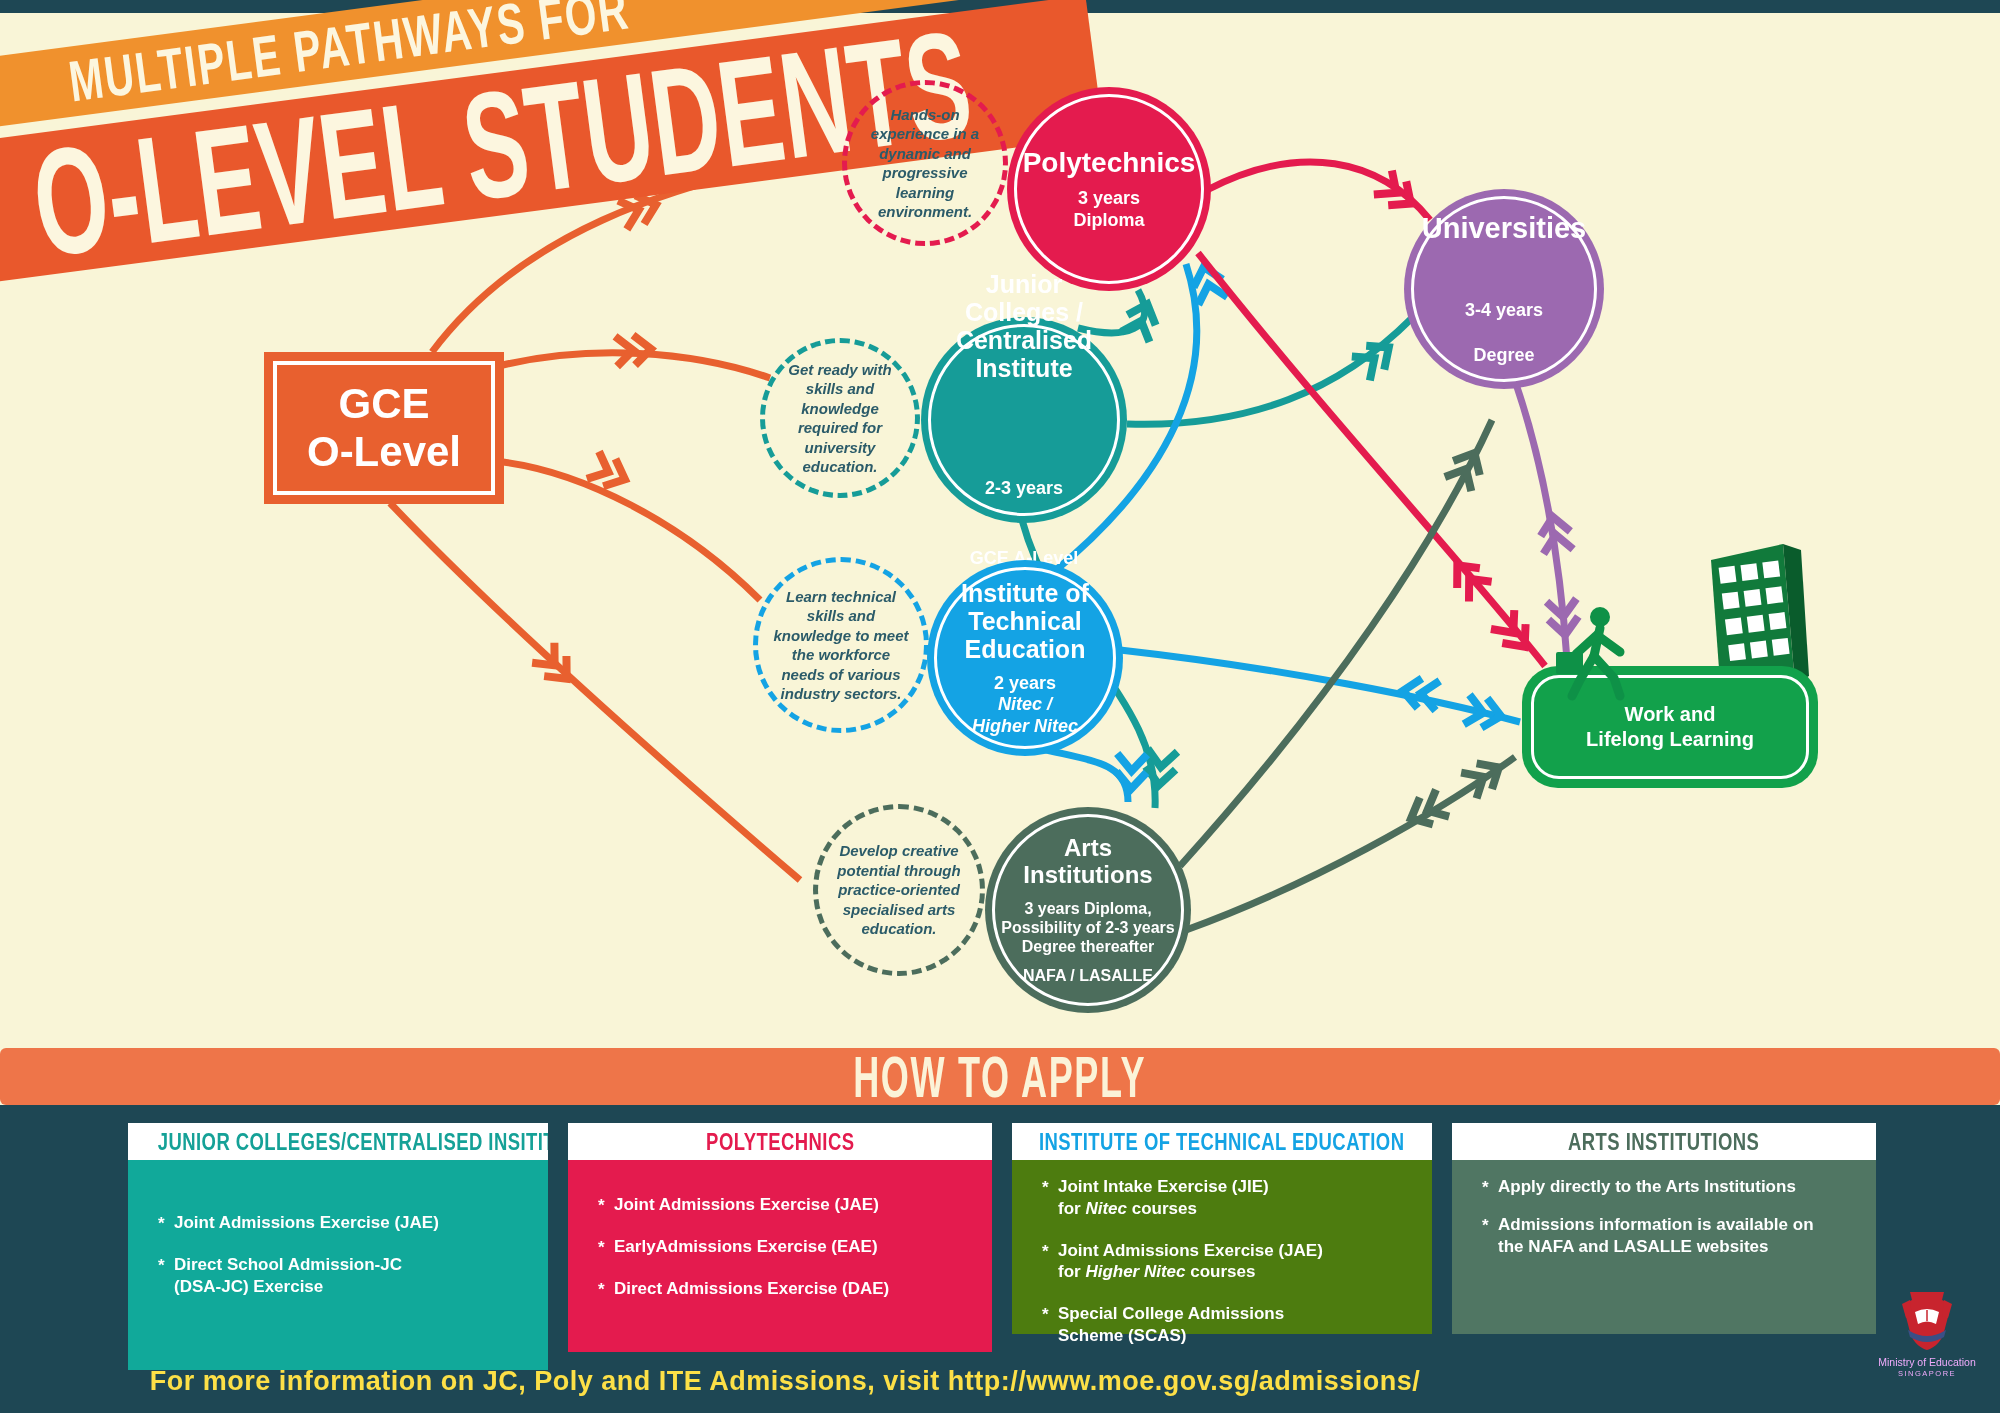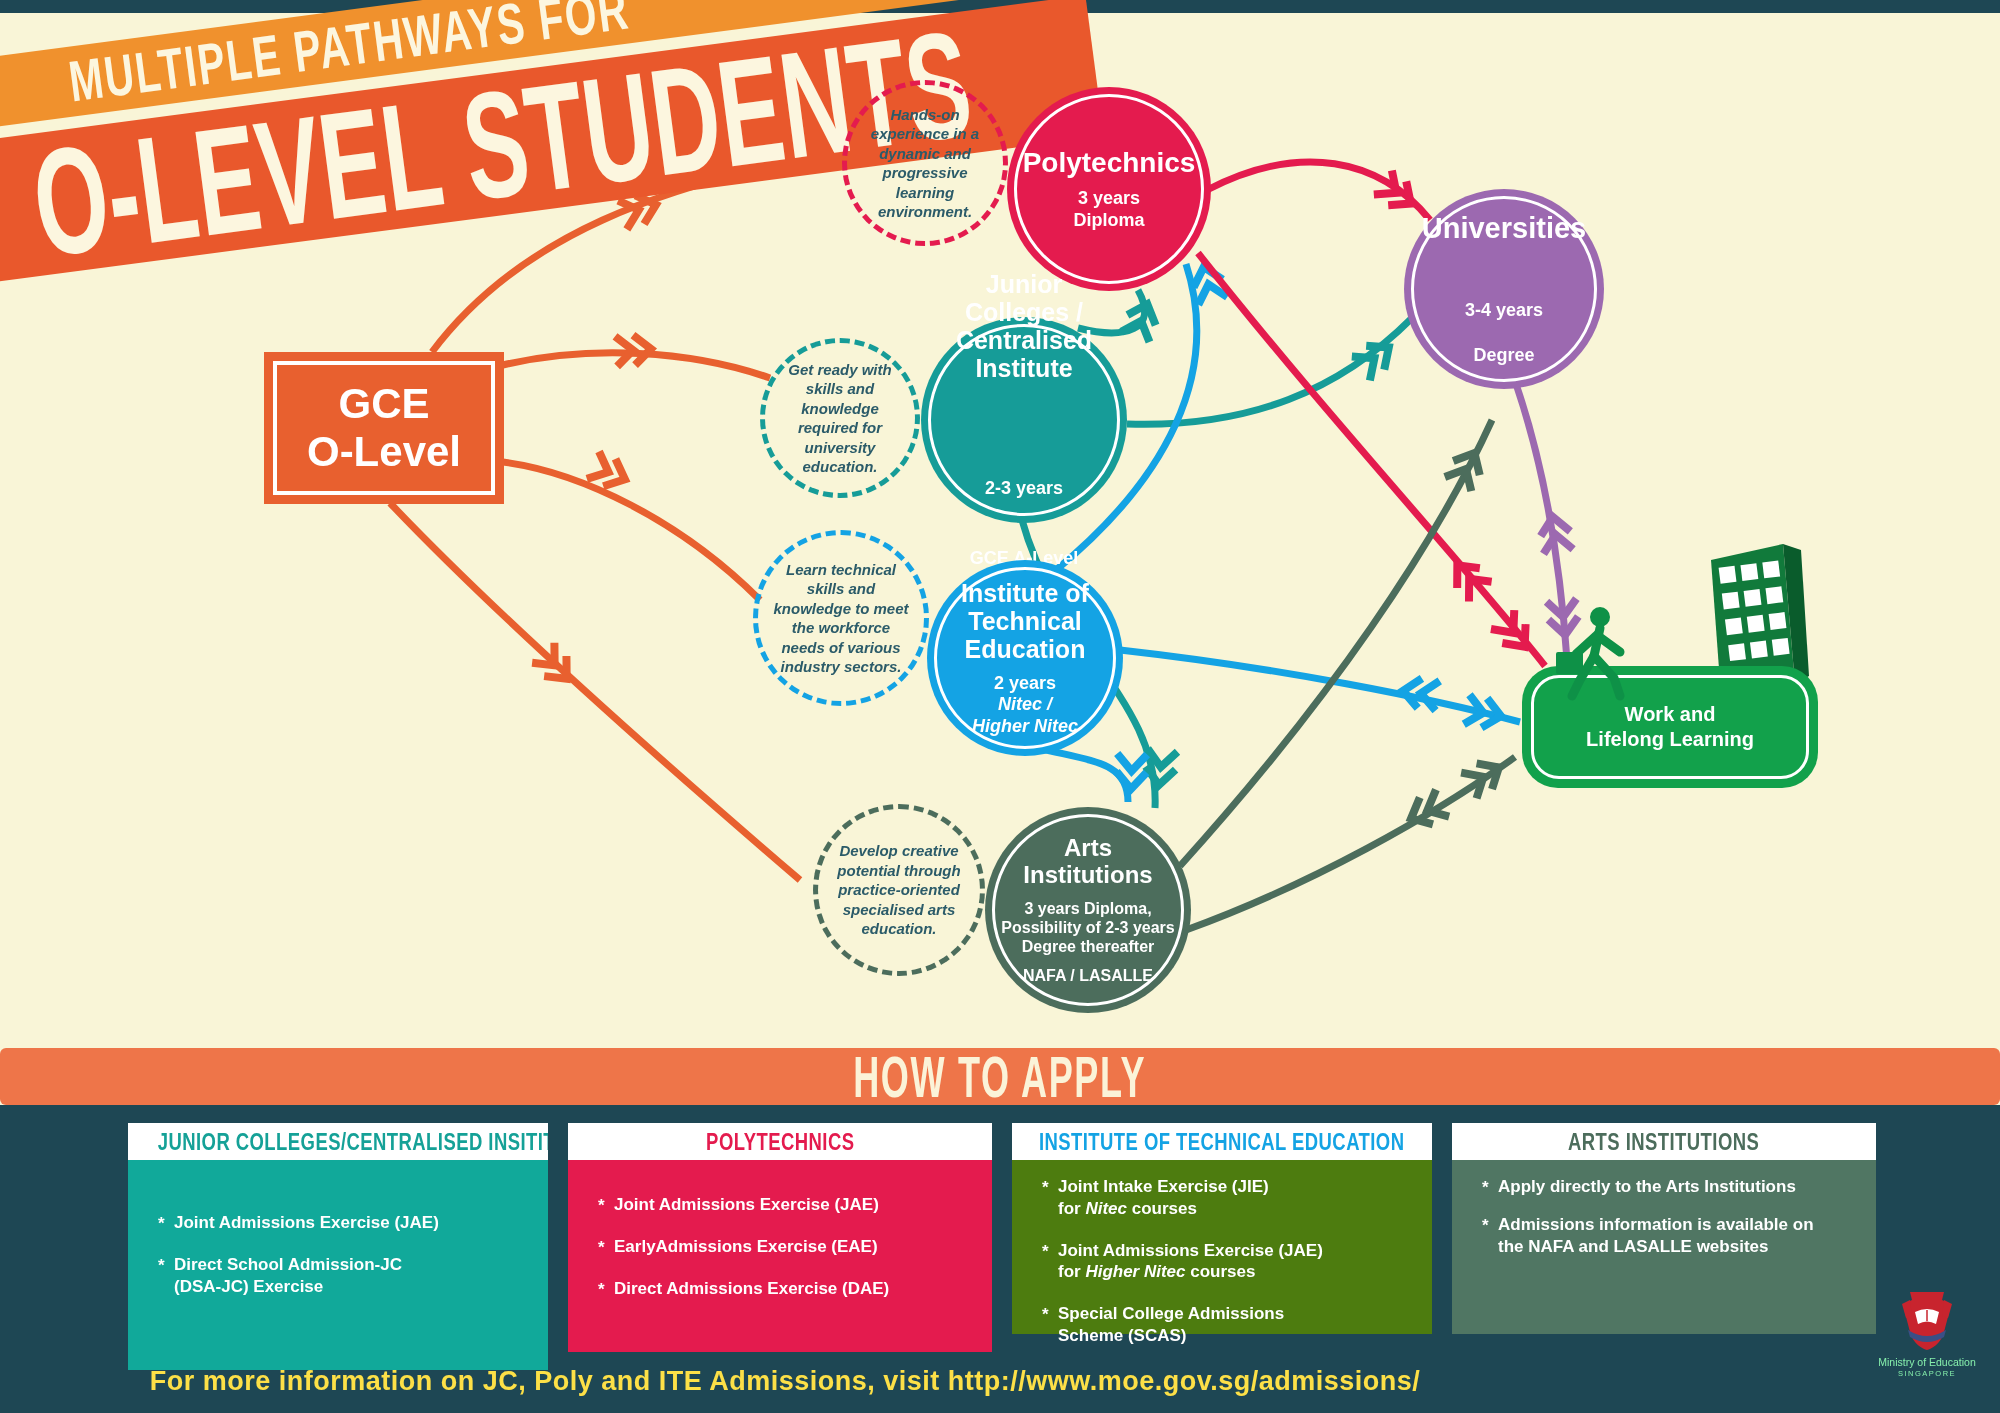--- a/index.html
+++ b/index.html
@@ -26,21 +26,21 @@
   .gce{left:264px;top:352px;width:240px;height:152px;background:#e8602f;color:#fff;
     display:flex;flex-direction:column;align-items:center;justify-content:center;line-height:1.15;}
   .gce::before{content:"";position:absolute;inset:9px;border:4px solid #fff;}
   .gce div{font-size:42px;font-weight:700;position:relative;}
 
   
   .note{border-radius:50%;display:flex;align-items:center;justify-content:center;text-align:center;
     color:#2b5b69;font-weight:700;font-style:italic;font-size:15px;line-height:1.3;box-sizing:border-box;padding:14px;}
   .note-poly{left:842px;top:80px;width:166px;height:166px;border:5px dashed #e41b4e;}
   .note-jc{left:760px;top:338px;width:160px;height:160px;border:5px dashed #169c98;}
-  .note-ite{left:753px;top:530px;width:176px;height:176px;border:5px dashed #14a3e4;}
+  .note-ite{left:753px;top:557px;width:176px;height:176px;border:5px dashed #14a3e4;}
   .note-arts{left:813px;top:804px;width:172px;height:172px;border:5px dashed #4c6d5c;}
 
   
   .node{border-radius:50%;color:#fff;display:flex;flex-direction:column;align-items:center;
     justify-content:center;text-align:center;box-sizing:border-box;}
   .node .ring{position:absolute;inset:7px;border:3px solid #fff;border-radius:50%;}
   .node .nm{font-weight:700;line-height:1.12;position:relative;}
   .node .dt{font-weight:700;font-size:18px;line-height:1.2;position:relative;}
   .node .sp{height:10px;}
   .n-poly{left:1007px;top:87px;width:204px;height:204px;background:#e41b4e;}
@@ -80,21 +80,21 @@
   .card li::before{content:"*";position:absolute;left:-16px;top:1px;}
   .card-jc{left:128px;width:420px;}   .card-jc .hd span{color:#15a197;} .card-jc ul{background:#11a99a;padding-top:52px;}
   .card-poly{left:568px;width:424px;} .card-poly .hd span{color:#e41b4e;} .card-poly ul{background:#e41b4e;padding-top:34px;}
   .card-ite{left:1012px;width:420px;} .card-ite .hd span{color:#14a3e4;} .card-ite ul{background:#4d7c0f;padding-top:16px;}
   .card-arts{left:1452px;width:424px;} .card-arts .hd span{color:#4c6d5c;} .card-arts ul{background:#507663;padding-top:16px;}
   .card-arts li{margin-bottom:16px;}
 
   .footer-note{position:absolute;left:0;top:261px;width:1570px;text-align:center;color:#fde047;
     font-size:27px;font-weight:700;letter-spacing:.5px;}
 
-  .moe{position:absolute;left:1862px;top:185px;width:130px;text-align:center;color:#86efac;}
+  .moe{position:absolute;left:1862px;top:185px;width:130px;text-align:center;color:#f0abfc;}
   .moe .nm{font-size:10.5px;margin-top:4px;}
   .moe .co{font-size:7.5px;letter-spacing:1.5px;margin-top:1px;}
 
   svg{display:block;}
 </style>
 </head>
 <body>
 
 <svg class="abs" style="left:0;top:0" width="2000" height="1048" viewBox="0 0 2000 1048">
   <defs>

